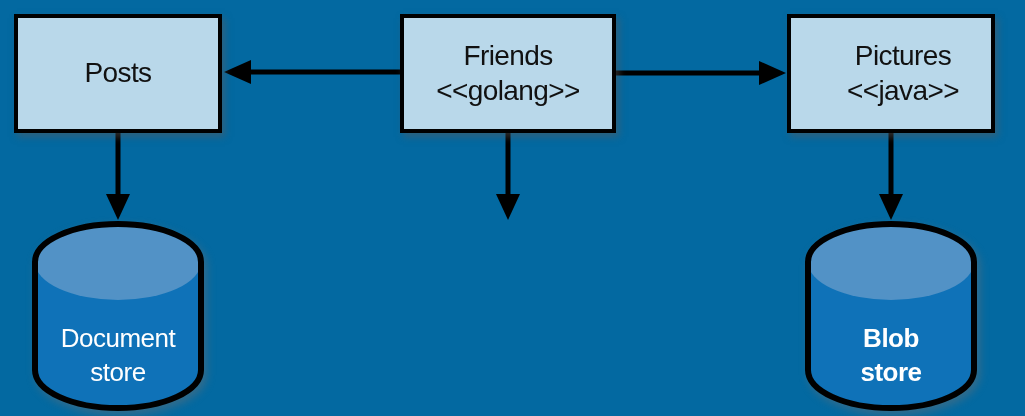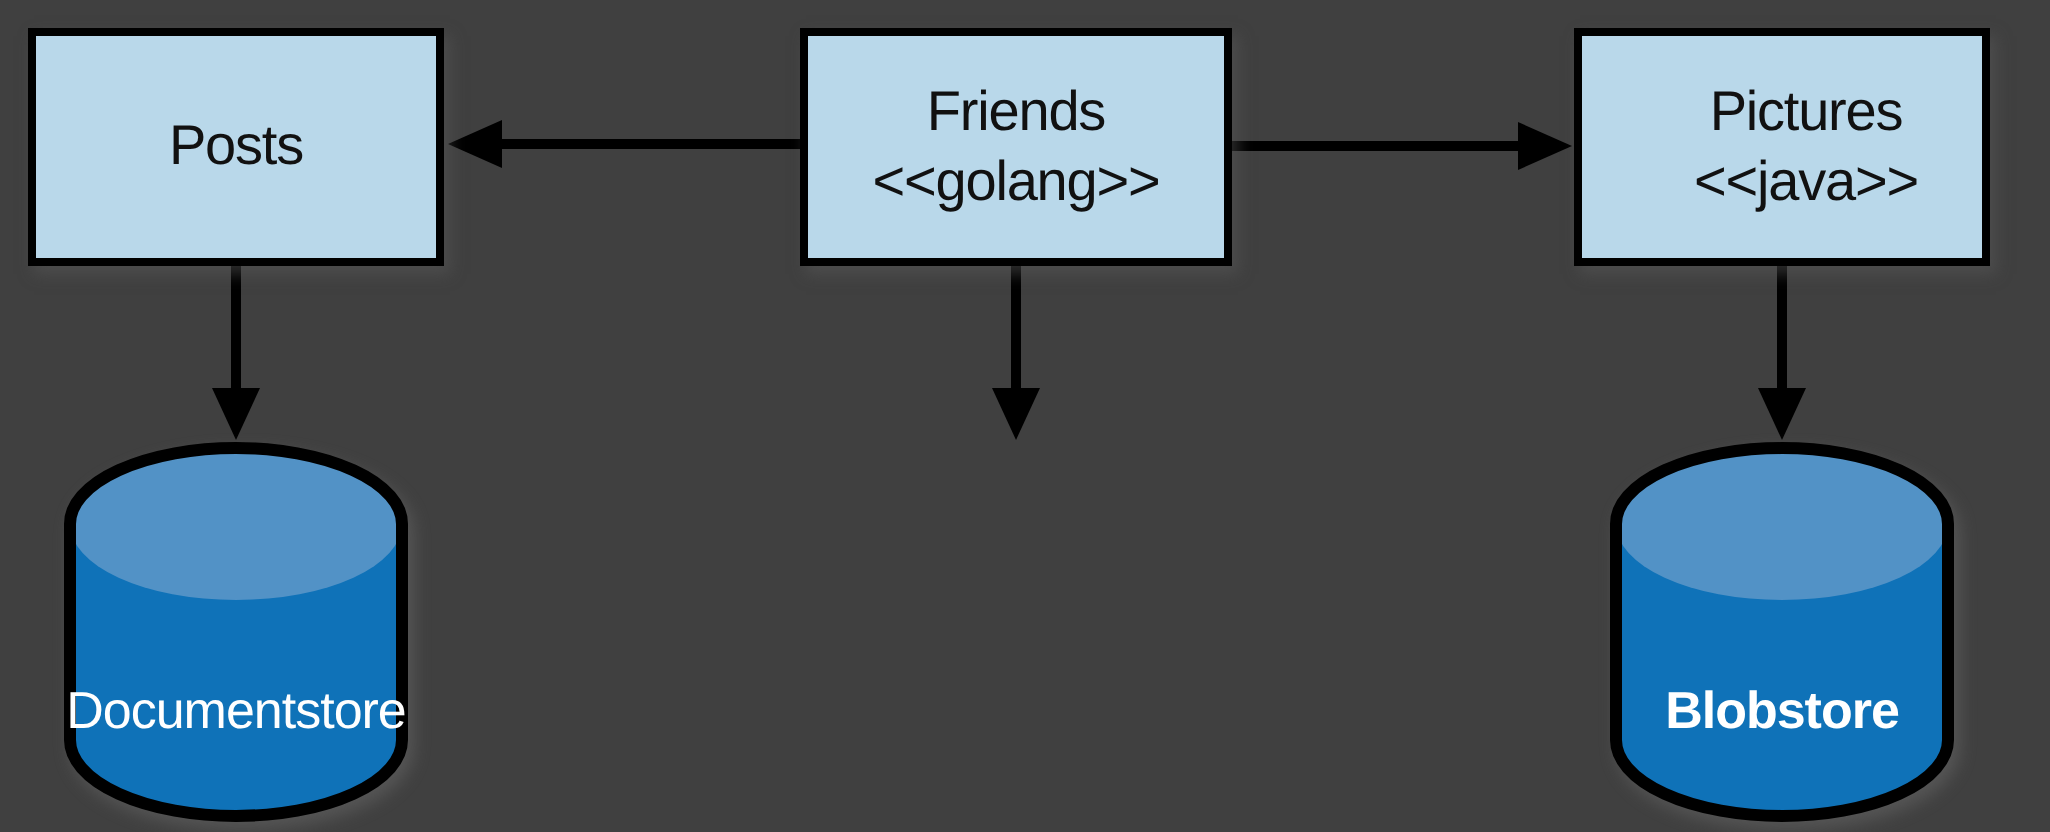--- a/index.html
+++ b/index.html
@@ -5,21 +5,21 @@
   html, body {
     margin: 0;
     padding: 0;
     background: #ffffff;
     font-family: "Liberation Sans", sans-serif;
   }
   .canvas {
     position: relative;
     width: 1025px;
     height: 416px;
-    background: #404040;
+    background: #0369a1;
     overflow: hidden;
   }
   .arrows-layer {
     position: absolute;
     left: 0; top: 0;
     width: 1025px; height: 416px;
     pointer-events: none;
   }
   .service-box {
     position: absolute;
@@ -59,21 +59,21 @@
     left: 0; top: 0;
     width: 176px; height: 196px;
   }
   .cyl-label {
     position: absolute;
     left: 0;
     top: 88px;
     width: 176px;
     height: 100px;
     display: flex;
-    flex-direction: row;
+    flex-direction: column;
     align-items: center;
     justify-content: center;
     color: #ffffff;
     font-size: 26px;
     letter-spacing: -0.5px;
     line-height: 1.3;
     text-align: left;
   }
 </style>
 </head>

